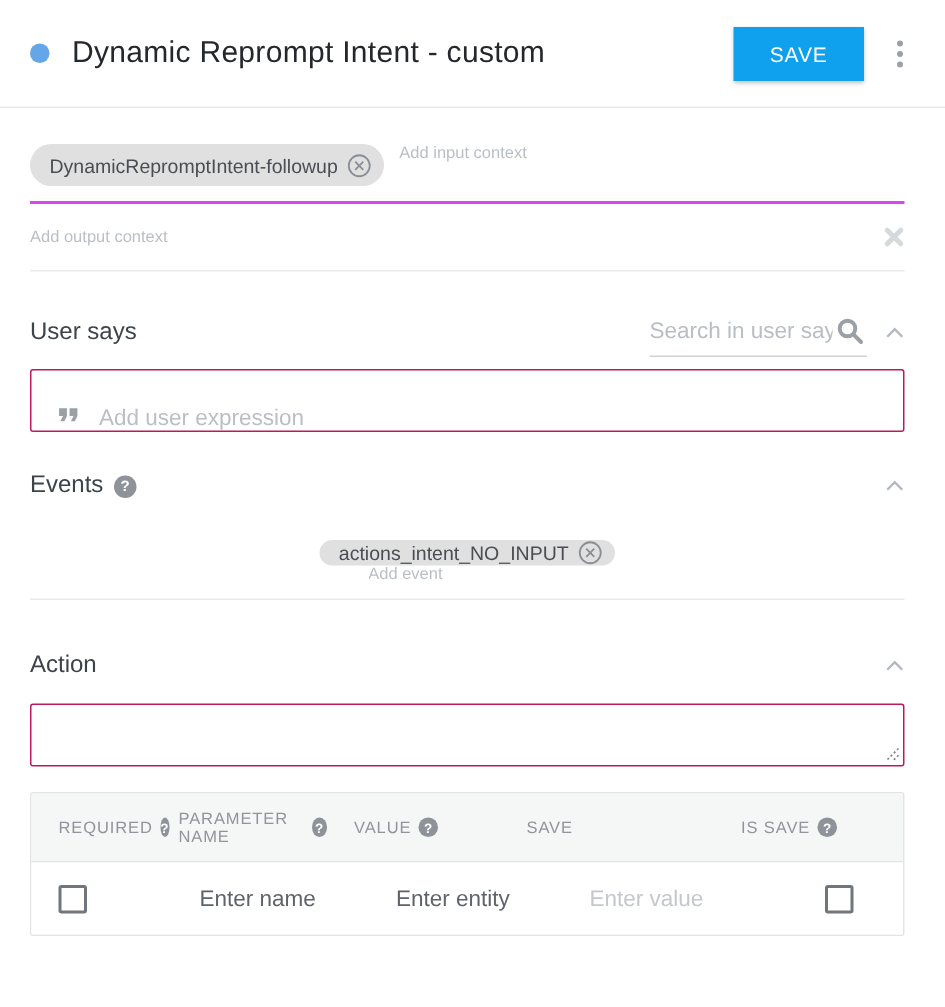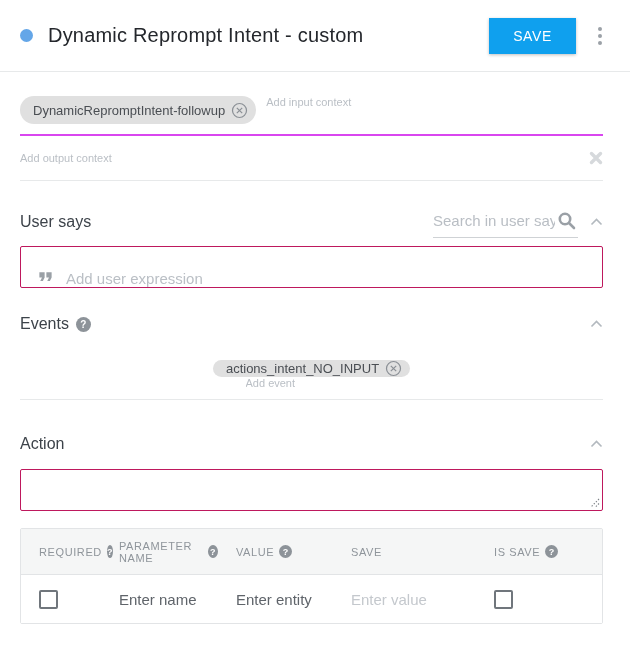--- a/index.html
+++ b/index.html
@@ -62,21 +62,21 @@
   .action-input { border: none; outline: none; font-family: inherit; font-size: 15px; color: #5b6065;
     background: transparent; flex: 1; }
   .grip { position: absolute; right: 2px; bottom: 2px; cursor: nwse-resize; display: flex; }
 
   
   .ptable { margin-top: 17px; border: 1px solid #e2e4e6; border-radius: 2px; }
   .prow { display: grid; grid-template-columns: 80px 117px 115px 143px 1fr; align-items: center; }
   .phead { background: #f5f6f6; height: 46px; border-bottom: 1px solid #e2e4e6; }
   .phead .cell { font-size: 11px; letter-spacing: .6px; color: #8f959b; display: flex; align-items: center; padding-left: 18px; }
   .phead .help { width: 13px; height: 13px; font-size: 9px; margin-left: 5px; }
-  .pbody { height: 48px; background: #fff; }
+  .pbody { height: 48px; background: #fff; gap: 14px; }
   .pbody .cell { display: flex; align-items: center; padding-left: 18px; }
   .checkbox { width: 19px; height: 19px; border: 2px solid #70767c; border-radius: 2px; background: #fff; cursor: pointer; }
   .cell-input { border: none; outline: none; font-family: inherit; font-size: 15px; width: 95%;
     background: transparent; color: #5f646a; }
   .dark-ph::placeholder { color: #5f646a; }
   .light-ph::placeholder { color: #c4c8cd; }
 </style>
 </head>
 <body>
 

